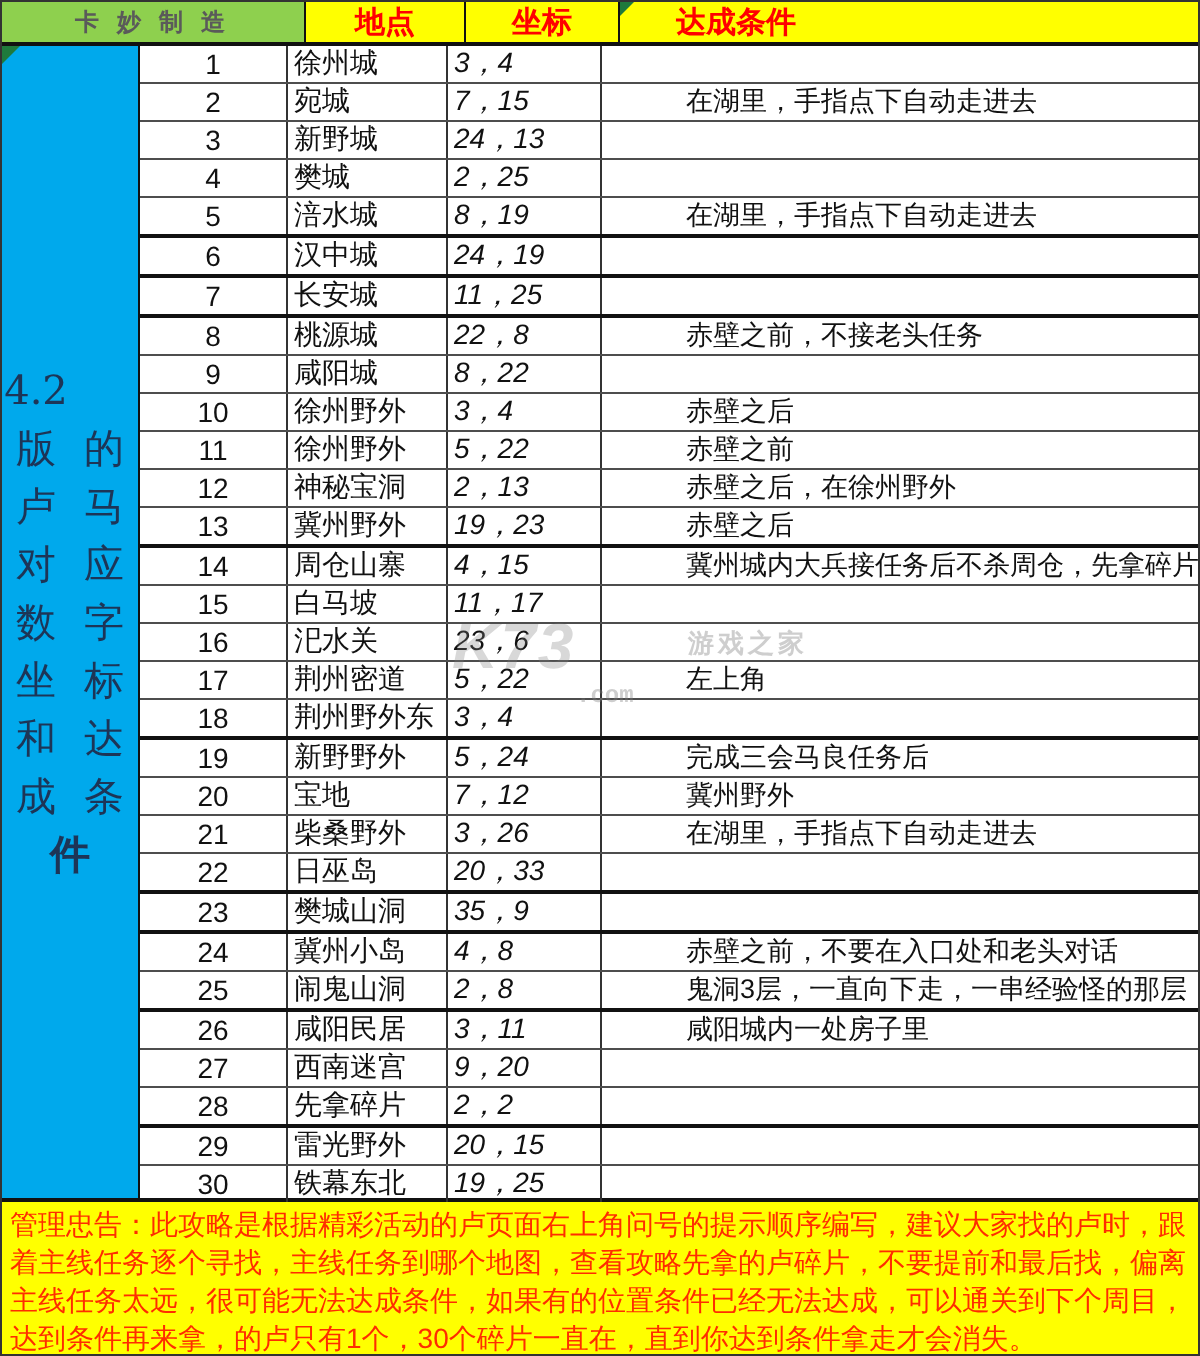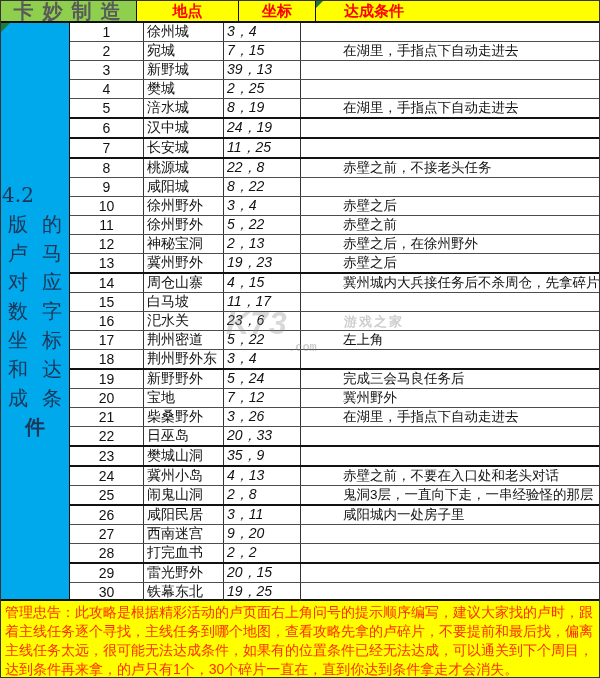--- a/index.html
+++ b/index.html
@@ -1,23 +1,23 @@
 <!DOCTYPE html>
 <html style="--header-green: #8ed04e; --header-yellow: #ffff00; --header-red: #ff0000; --sidebar-cyan: #00a9ec; --footer-bg: #ffff00; --footer-red: #ff2d00;"><head>
 <meta charset="utf-8">
 <style>
   html,body{margin:0;padding:0;}
   body{width:600px;height:678px;background:#fff;font-family:"Liberation Sans",sans-serif;}
   .sheet{position:relative;width:600px;height:678px;box-sizing:border-box;background:#fff;overflow:hidden;border:1px solid #333;}
   
   .header-row{display:flex;height:22px;box-sizing:border-box;border-bottom:2px solid #111;}
   .hcell{box-sizing:border-box;display:flex;align-items:center;justify-content:center;border-right:1px solid #111;overflow:hidden;white-space:nowrap;}
-  .h-brand{width:136px;background:var(--header-green,#8ed04e);color:#5a5a5a;font-weight:bold;font-size:20px;letter-spacing:9px;padding-left:6px;}
+  .h-brand{width:152px;background:var(--header-green,#8ed04e);color:#5a5a5a;font-weight:bold;font-size:12px;letter-spacing:9px;padding-left:6px;}
   .h-col{background:var(--header-yellow,#ffff00);color:var(--header-red,#ff0000);font-weight:bold;font-size:15px;}
-  .h-loc{width:102px;}
+  .h-loc{width:80px;}
   .h-coord{width:77px;}
   .h-cond{flex:1;justify-content:flex-start;padding-left:28px;position:relative;border-right:none;}
   .h-cond::before{content:"";position:absolute;left:0;top:0;border-top:7px solid #1f7a3c;border-right:7px solid transparent;}
   
   .body{display:flex;height:576px;box-sizing:border-box;}
   .sidebar{width:86px;box-sizing:border-box;border-right:1px solid #111;background:var(--sidebar-cyan,#00a9ec);position:relative;display:flex;flex-direction:column;align-items:center;justify-content:center;}
   .sidebar::before{content:"";position:absolute;left:0;top:0;border-top:9px solid #1f7a3c;border-right:9px solid transparent;}
   .sidebar-grid{display:grid;grid-template-columns:34px 34px;justify-items:center;row-gap:7px;font-family:"DejaVu Serif",serif;font-size:20px;font-weight:normal;color:#1d3557;}
   .schar{line-height:22px;}
   .sidebar-bottom{margin-top:7px;font-family:"DejaVu Serif",serif;font-size:20px;font-weight:bold;color:#1d3557;line-height:22px;}
@@ -81,21 +81,21 @@
         </div>
         <div class="row">
           <div class="cell col-num">2</div>
           <div class="cell col-loc">宛城</div>
           <div class="cell col-coord">7，15</div>
           <div class="cell col-cond">在湖里，手指点下自动走进去</div>
         </div>
         <div class="row">
           <div class="cell col-num">3</div>
           <div class="cell col-loc">新野城</div>
-          <div class="cell col-coord">39，13</div>
+          <div class="cell col-coord">24，13</div>
         </div>
         <div class="row">
           <div class="cell col-num">4</div>
           <div class="cell col-loc">樊城</div>
           <div class="cell col-coord">2，25</div>
           <div class="cell col-cond"></div>
         </div>
         <div class="row">
           <div class="cell col-num">5</div>
           <div class="cell col-loc">涪水城</div>
@@ -206,21 +206,21 @@
         </div>
         <div class="row thick">
           <div class="cell col-num">23</div>
           <div class="cell col-loc">樊城山洞</div>
           <div class="cell col-coord">35，9</div>
           <div class="cell col-cond"></div>
         </div>
         <div class="row thick">
           <div class="cell col-num">24</div>
           <div class="cell col-loc">冀州小岛</div>
-          <div class="cell col-coord">4，13</div>
+          <div class="cell col-coord">4，8</div>
           <div class="cell col-cond">赤壁之前，不要在入口处和老头对话</div>
         </div>
         <div class="row">
           <div class="cell col-num">25</div>
           <div class="cell col-loc">闹鬼山洞</div>
           <div class="cell col-coord">2，8</div>
           <div class="cell col-cond">鬼洞3层，一直向下走，一串经验怪的那层</div>
         </div>
         <div class="row thick">
           <div class="cell col-num">26</div>
@@ -229,21 +229,21 @@
           <div class="cell col-cond">咸阳城内一处房子里</div>
         </div>
         <div class="row">
           <div class="cell col-num">27</div>
           <div class="cell col-loc">西南迷宫</div>
           <div class="cell col-coord">9，20</div>
           <div class="cell col-cond"></div>
         </div>
         <div class="row">
           <div class="cell col-num">28</div>
-          <div class="cell col-loc">打完血书</div>
+          <div class="cell col-loc">先拿碎片</div>
           <div class="cell col-coord">2，2</div>
           <div class="cell col-cond"></div>
         </div>
         <div class="row thick">
           <div class="cell col-num">29</div>
           <div class="cell col-loc">雷光野外</div>
           <div class="cell col-coord">20，15</div>
           <div class="cell col-cond"></div>
         </div>
         <div class="row">

